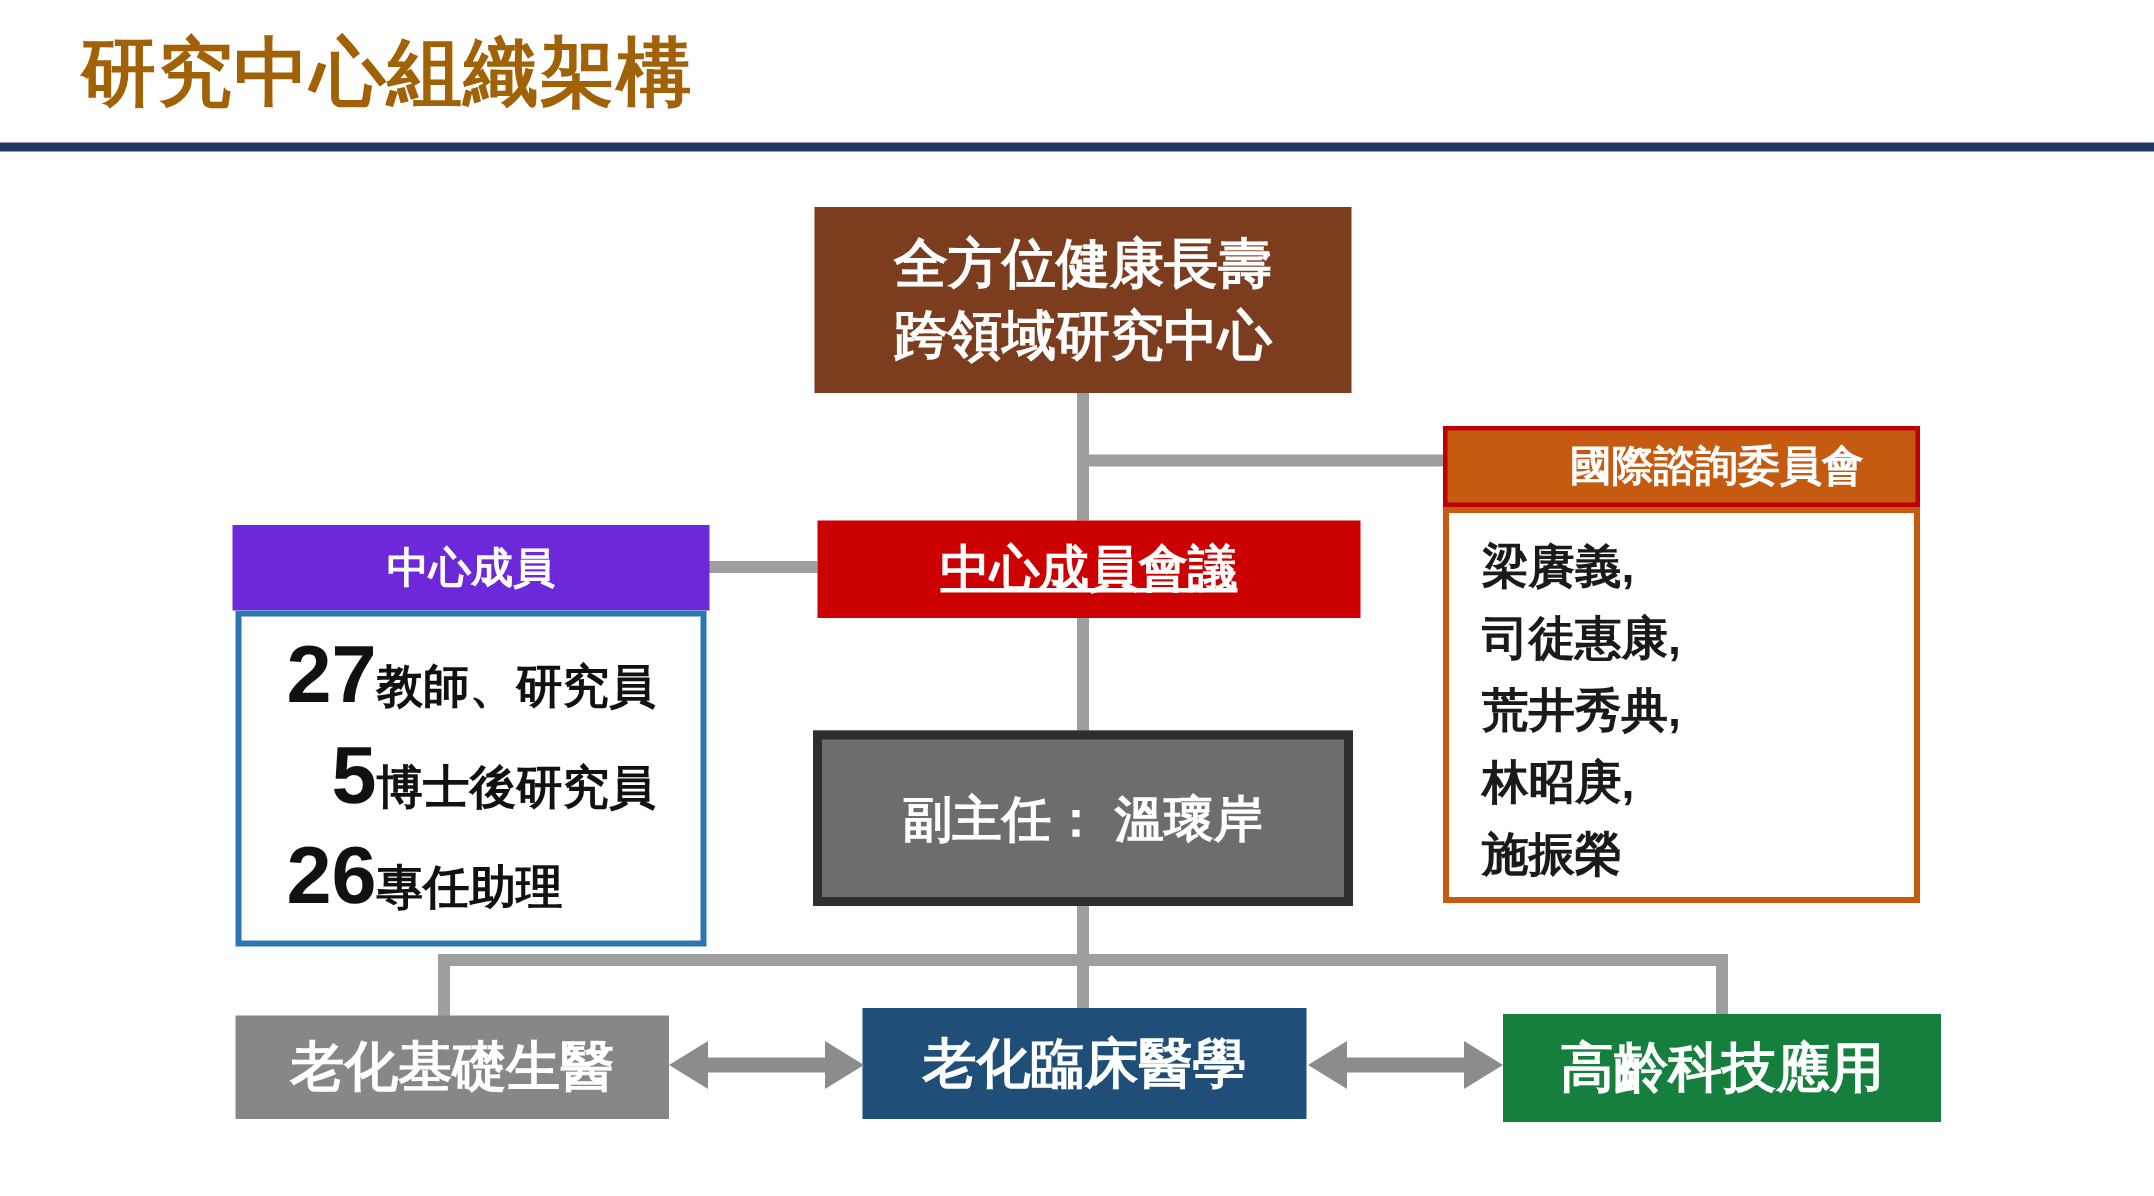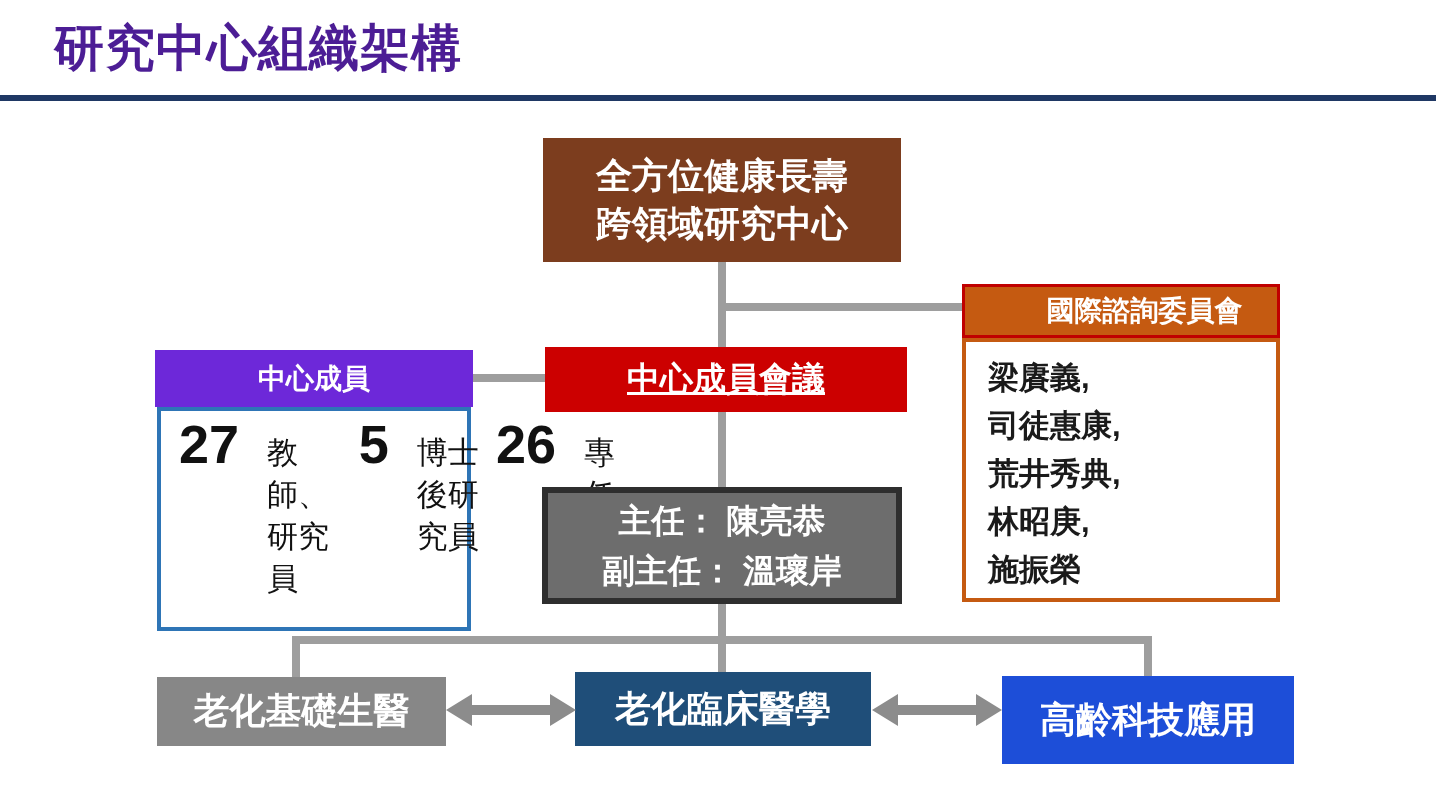--- a/index.html
+++ b/index.html
@@ -4,21 +4,21 @@
 <style>
   html,body{margin:0;padding:0;background:#ffffff;}
   .slide{
     position:relative;width:1436px;height:797px;background:#ffffff;overflow:hidden;
     font-family:"Liberation Sans", sans-serif;
   }
   .abs{position:absolute;}
   
   .page-title{
     left:54px;top:8px;width:900px;height:80px;
-    font-size:50px;font-weight:900;color:#4c1d95;letter-spacing:1px;
+    font-size:50px;font-weight:900;color:#a16207;letter-spacing:1px;
     display:flex;align-items:center;
   }
   .title-rule{left:0;top:95px;width:1436px;height:6px;background:#1F3864;}
 
   
   .node{display:flex;flex-direction:column;align-items:center;justify-content:center;
         color:#ffffff;font-weight:bold;text-align:center;box-sizing:border-box;}
 
   
   .root-box{left:543px;top:138px;width:358px;height:124px;background:#7C3D1E;
@@ -32,35 +32,35 @@
                    border:3px solid #C00000;font-size:28px;padding-left:47px;}
   .advisory-body{left:962px;top:338px;width:318px;height:264px;background:#ffffff;
                  border:4px solid #C55A11;box-sizing:border-box;
                  padding:12px 0 0 22px;}
   .advisory-body .member{font-size:31px;font-weight:600;color:#1a1a1a;line-height:48px;}
 
   
   .members-header{left:155px;top:350px;width:318px;height:57px;background:#6d28d9;font-size:28px;}
   .members-body{left:157px;top:407px;width:314px;height:224px;background:#ffffff;
                 border:4px solid #2E75B6;box-sizing:border-box;
-                display:flex;flex-direction:row;justify-content:space-around;
-                padding:6px 6px 8px 18px;}
+                display:flex;flex-direction:column;justify-content:space-around;
+                padding:6px 6px 8px 6px;}
   .member-row{display:flex;align-items:baseline;}
   .member-count{width:84px;text-align:right;font-size:54px;font-weight:bold;color:#111;line-height:1;}
-  .member-label{font-size:31px;font-weight:normal;color:#111;margin-left:28px;}
+  .member-label{font-size:31px;font-weight:bold;color:#111;}
 
   
   .leader-box{left:542px;top:487px;width:360px;height:117px;background:#6D6D6D;
               border:6px solid #2E2E2E;font-size:33px;line-height:1.5;}
 
   
   .division{font-size:36px;}
   .div-basic{left:157px;top:677px;width:289px;height:69px;background:#878787;}
   .div-clinical{left:575px;top:672px;width:296px;height:74px;background:#1F4E79;}
-  .div-tech{left:1002px;top:676px;width:292px;height:88px;background:#1d4ed8;}
+  .div-tech{left:1002px;top:676px;width:292px;height:72px;background:#15803d;}
 
   
   .conn{background:#9E9E9E;}
   .c-root-council{left:718px;top:262px;width:8px;height:85px;}
   .c-to-advisory{left:722px;top:303px;width:240px;height:8px;}
   .c-members-council{left:470px;top:374px;width:75px;height:8px;}
   .c-council-leader{left:718px;top:412px;width:8px;height:76px;}
   .c-leader-branch{left:718px;top:604px;width:8px;height:36px;}
   .c-branch{left:292px;top:636px;width:860px;height:8px;}
   .c-drop-left{left:292px;top:636px;width:8px;height:42px;}
@@ -113,21 +113,20 @@
       <span class="member-count">5</span>
       <span class="member-label">博士後研究員</span>
     </div>
     <div class="member-row">
       <span class="member-count">26</span>
       <span class="member-label">專任助理</span>
     </div>
   </div>
 
   <div class="abs node leader-box">
-    <span>主任： 陳亮恭</span>
     <span>副主任： 溫瓌岸</span>
   </div>
 
   <div class="abs node division div-basic">老化基礎生醫</div>
   <div class="abs node division div-clinical">老化臨床醫學</div>
   <div class="abs node division div-tech">高齡科技應用</div>
 
   <svg class="arrow-svg" style="left:446px;top:688px;" width="130" height="44" viewBox="0 0 130 44">
     <rect x="22" y="17" width="86" height="10" fill="#8C8C8C"></rect>
     <polygon points="0,22 26,6 26,38" fill="#8C8C8C"></polygon>

